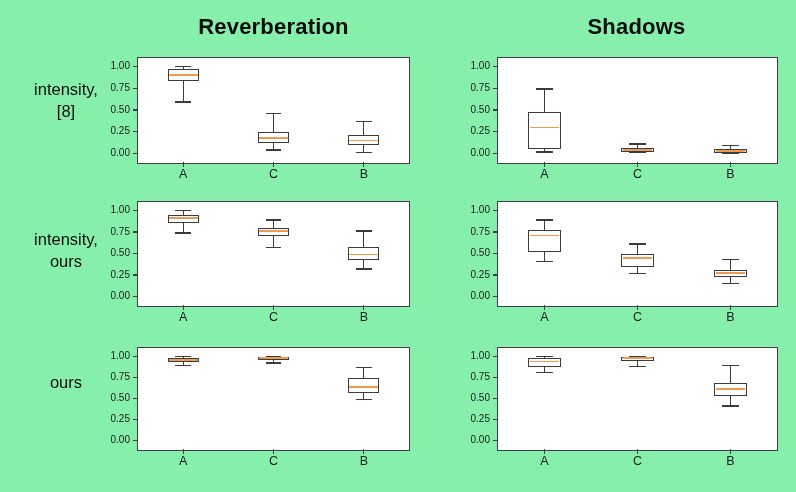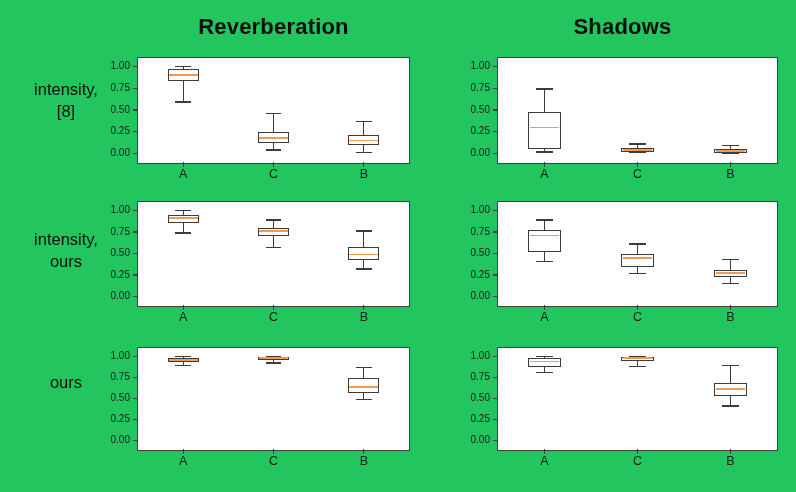--- a/index.html
+++ b/index.html
@@ -5,21 +5,21 @@
   html, body {
     margin: 0;
     padding: 0;
     background: #ffffff;
     font-family: "Liberation Sans", sans-serif;
   }
   .figure {
     position: relative;
     width: 796px;
     height: 492px;
-    background: #22c55e;
+    background: #86efac;
     overflow: hidden;
   }
   .col-title {
     position: absolute;
     top: 14px;
     text-align: center;
     font-size: 22px;
     font-weight: 600;
     color: #0d0d0d;
     letter-spacing: 0.2px;
@@ -70,21 +70,21 @@
     background: #ffffff;
     box-sizing: border-box;
   }
 </style>
 </head>
 <body>
 
 <div class="figure">
 
   <div class="col-title" style="left:137px; width:273px;">Reverberation</div>
-  <div class="col-title" style="left:482px; width:281px;text-align:center;">Shadows</div>
+  <div class="col-title" style="left:496px; width:281px;text-align:center;">Shadows</div>
 
   <div class="row-label" style="top:78px;">
     <div>intensity,</div>
     <div>[8]</div>
   </div>
   <div class="row-label" style="top:228px;">
     <div>intensity,</div>
     <div>ours</div>
   </div>
   <div class="row-label" style="top:371px;">

